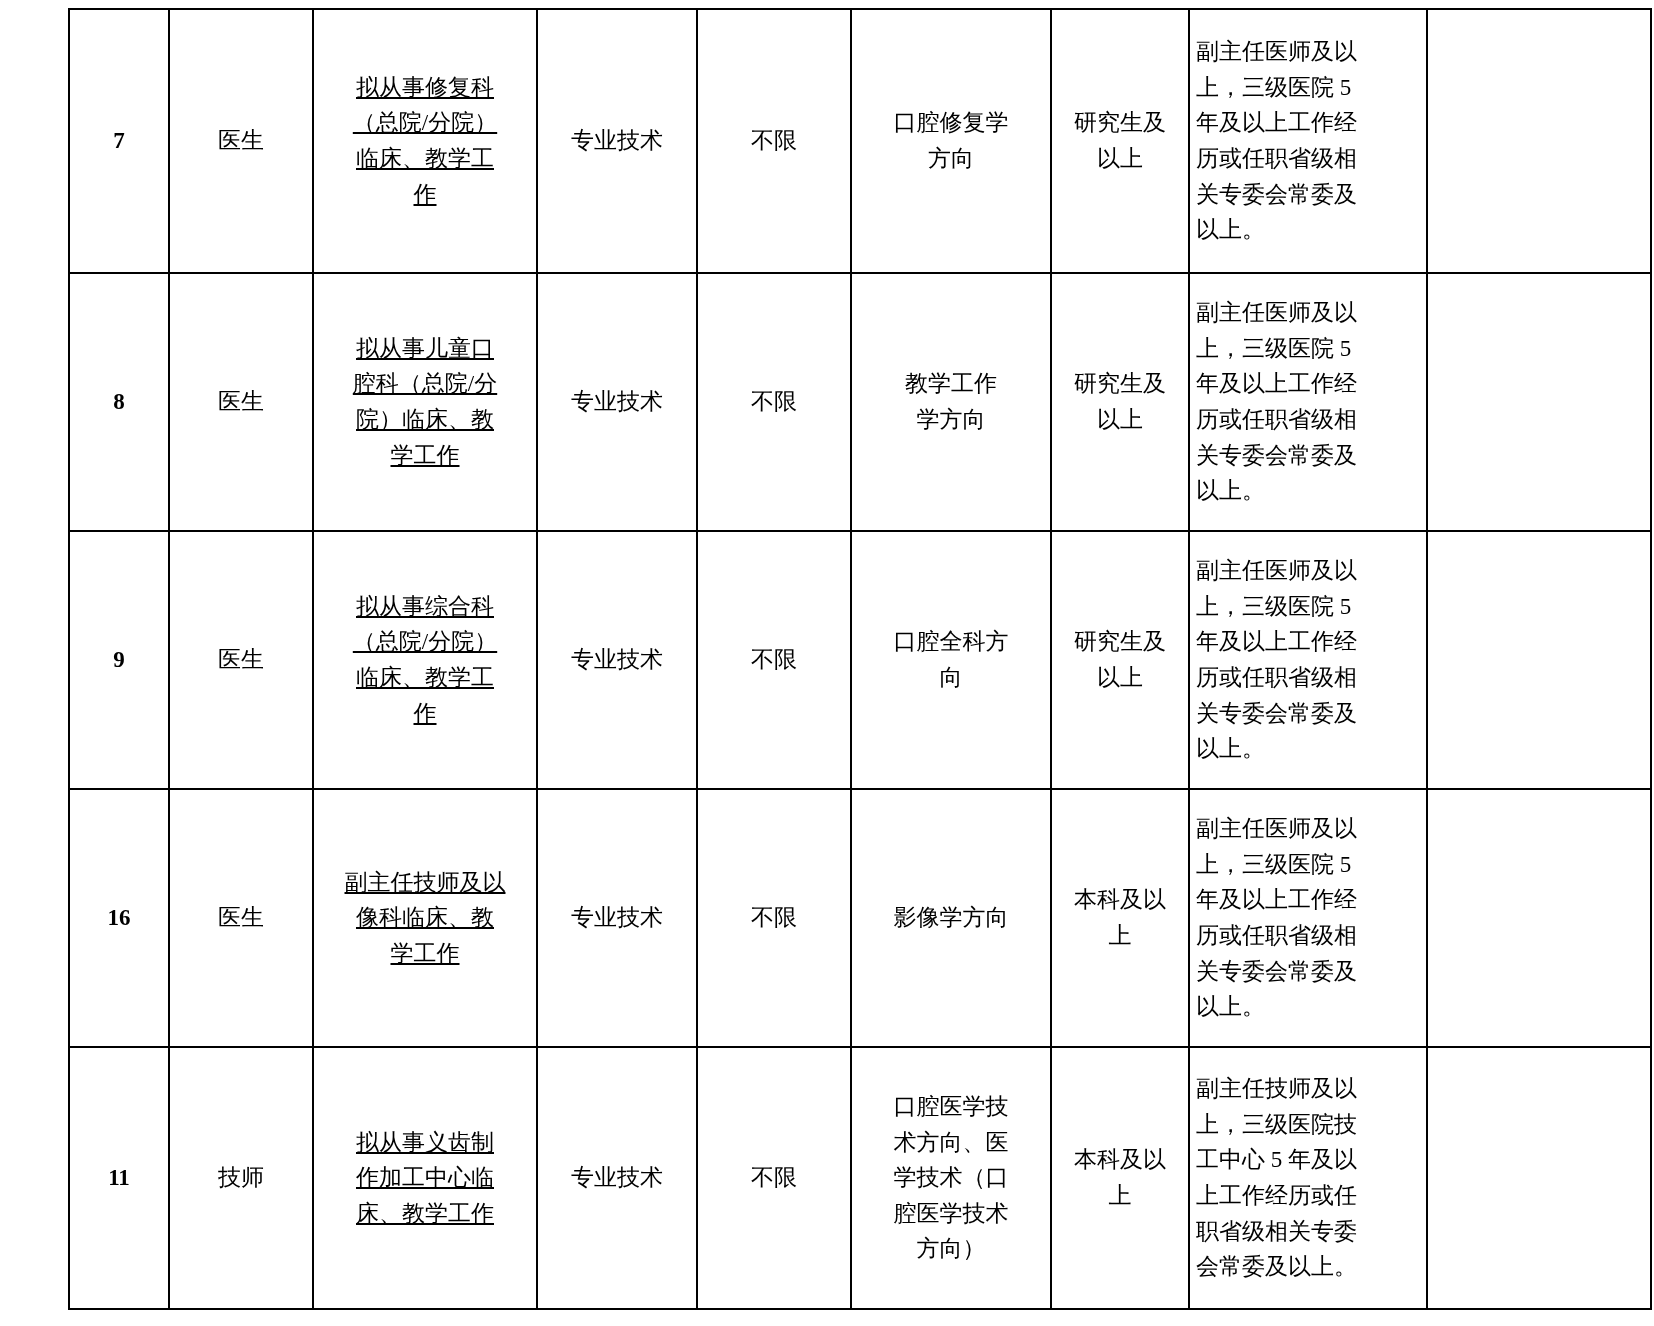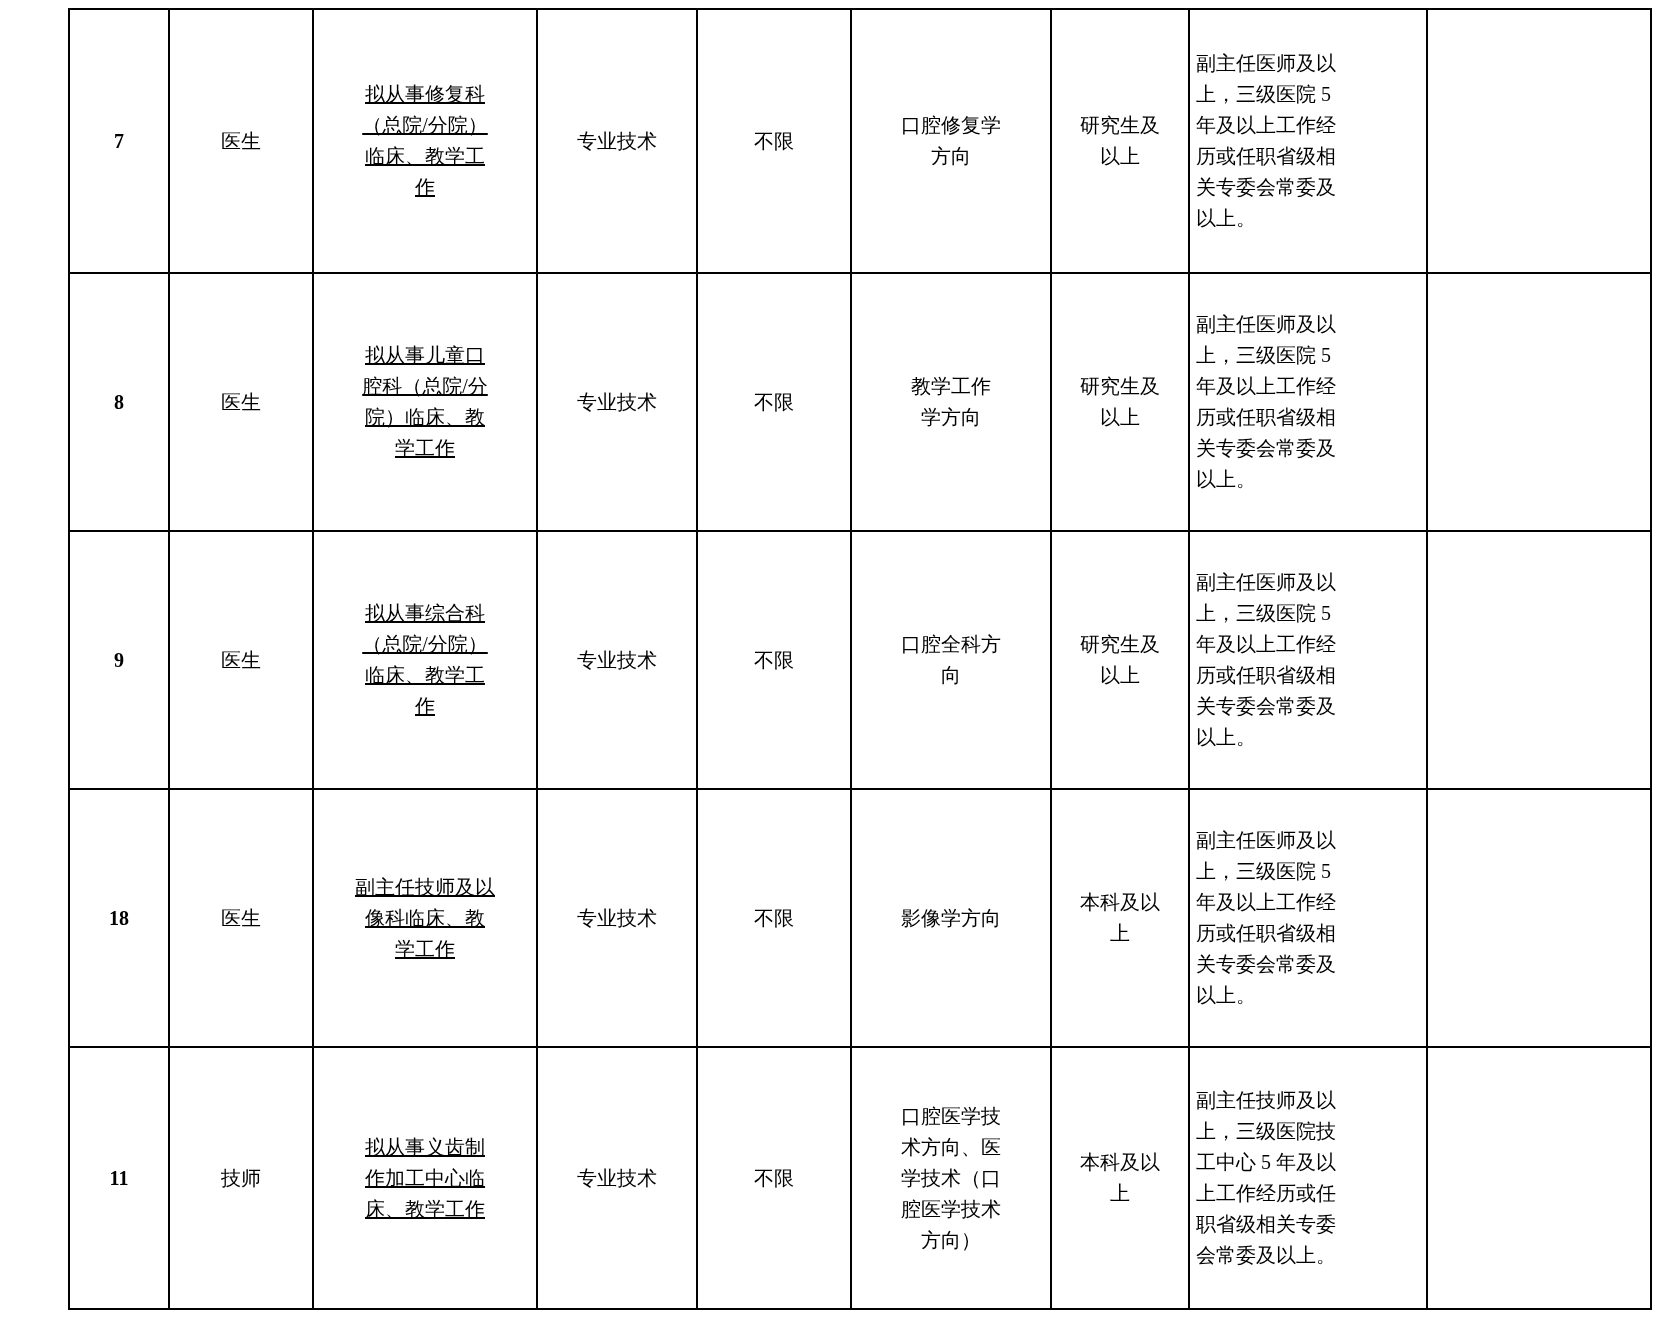--- a/index.html
+++ b/index.html
@@ -26,21 +26,21 @@
     table-layout: fixed;
     width: 1524px;
     border-top: 2px solid #000;
     border-left: 2px solid #000;
   }
   table.jobs td {
     border-right: 2px solid #000;
     border-bottom: 2px solid #000;
     vertical-align: middle;
     text-align: center;
-    font-size: 20px;
+    font-size: 23px;
     line-height: 1.55;
     padding: 4px 6px;
     font-family: "Liberation Serif", "DejaVu Serif", serif;
   }
   td.c-no      { width: 86px;  font-weight: bold; font-size: 25px; }
   td.c-post    { width: 130px; }
   td.c-duty    { width: 210px; text-align: center; text-decoration: underline; }
   td.c-cat     { width: 146px; }
   td.c-age     { width: 140px; border-radius: 14px; }
   td.c-major   { width: 186px; margin-top: 12px; }
@@ -180,21 +180,21 @@
 历或任职省级相
 关专委会常委及
 以上。</span>
           </td>
         <td class="c-remark">
             <span class="cell-text"></span>
           </td>
       </tr>
       <tr class="row-10">
         <td class="c-no">
-            <span class="cell-text">18</span>
+            <span class="cell-text">16</span>
           </td>
         <td class="c-post">
             <span class="cell-text">医生</span>
           </td>
         <td class="c-duty">
             <span class="cell-text">副主任技师及以
 像科临床、教
 学工作</span>
           </td>
         <td class="c-cat">

